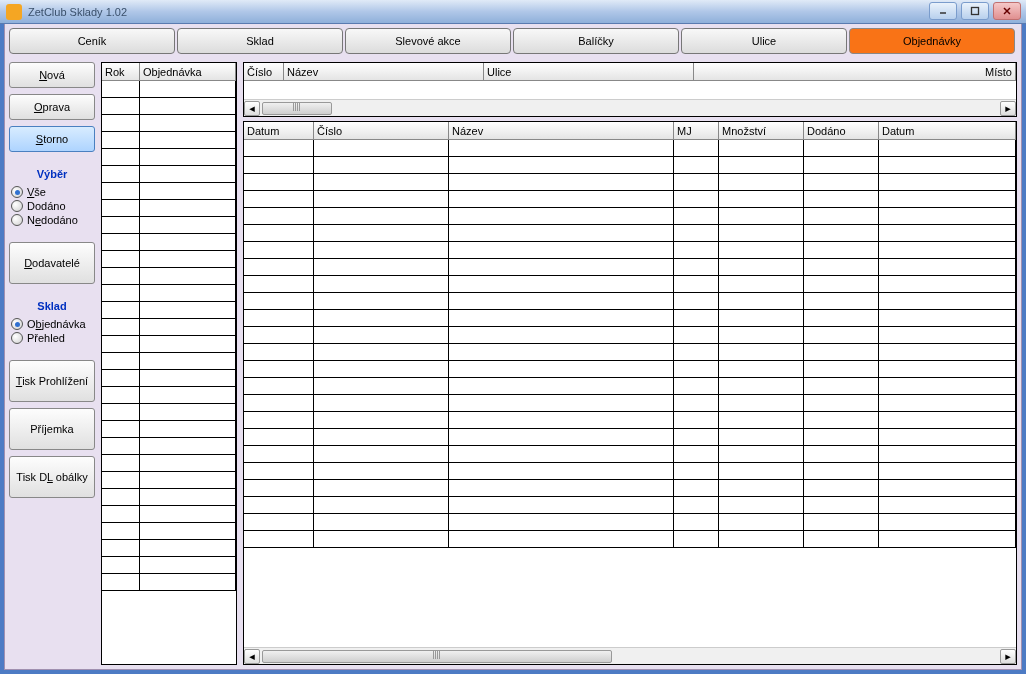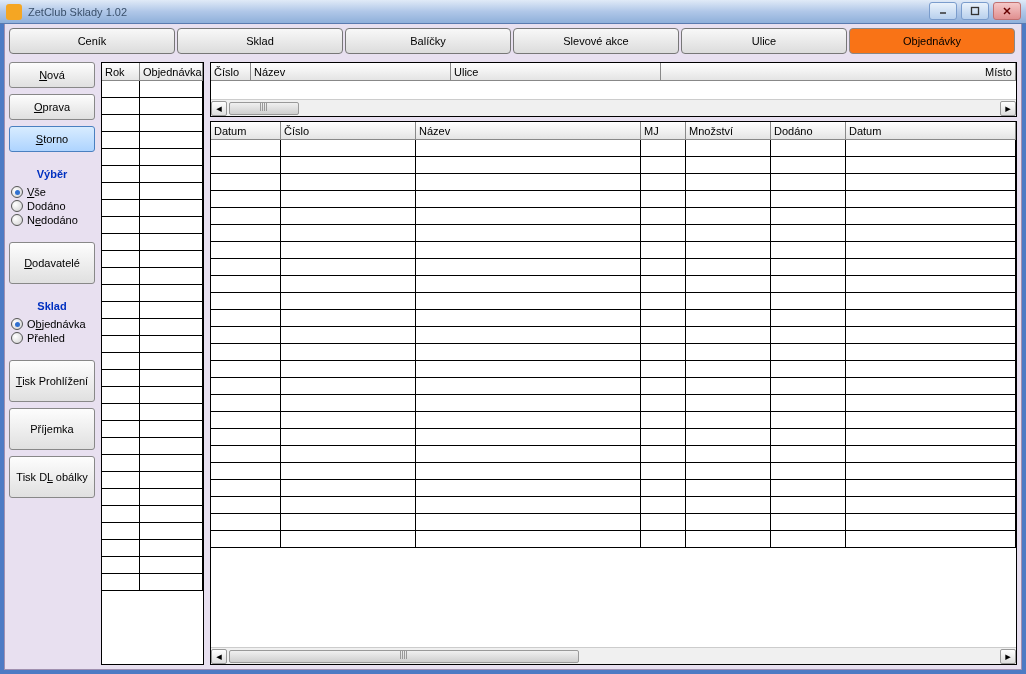--- a/index.html
+++ b/index.html
@@ -62,21 +62,21 @@
 }
 .sbtn.active { background: linear-gradient(to bottom, #d8ecff, #aed4ff); border-color: #4a80c0; }
 .sbtn.tall { height: 42px; }
 .secthdr { color: #0030c0; font-weight: bold; text-align: center; margin-top: 10px; }
 .radiogrp { display: flex; flex-direction: column; gap: 2px; padding-left: 2px; }
 .radio { display: flex; align-items: center; gap: 4px; cursor: pointer; }
 .rcircle { width: 12px; height: 12px; border: 1px solid #555; border-radius: 50%; background: radial-gradient(circle at 35% 35%, #fff, #d0d0d0); display: flex; align-items: center; justify-content: center; }
 .rcircle .dot { width: 5px; height: 5px; border-radius: 50%; background: #3070d0; }
 
 
-.smallgrid { width: 103px; background: #0ea5e9; border: 1px solid #000; position: relative; display: flex; flex-direction: column; }
+.smallgrid { width: 136px; background: #0ea5e9; border: 1px solid #000; position: relative; display: flex; flex-direction: column; }
 .gridhdr { display: flex; background: linear-gradient(#fff,#e4e4e4); border-bottom: 1px solid #888; height: 18px; }
 .gridhdr .cell, .gridrow .cell {
   border-right: 1px solid #888;
   display: flex; align-items: center;
   padding: 0 3px;
   overflow: hidden;
   white-space: nowrap;
 }
 .smallgrid .gridbody { flex: 1; overflow-y: scroll; background:#fff; }
 .gridrow { display: flex; height: 17px; border-bottom: 1px solid #000; }
@@ -140,22 +140,22 @@
         </svg>
       </div>
   </div>
 </div>
 
 <div class="client">
 
   <div class="tabs">
     <div class="tab">Ceník</div>
     <div class="tab">Sklad</div>
+    <div class="tab">Slevové akce</div>
     <div class="tab">Balíčky</div>
-    <div class="tab">Slevové akce</div>
     <div class="tab">Ulice</div>
     <div class="tab selected">Objednávky</div>
   </div>
 
   <div class="workarea">
 
     <div class="sidecol">
       <div class="sbtn">
           <span><u>N</u>ová</span>
         </div>

